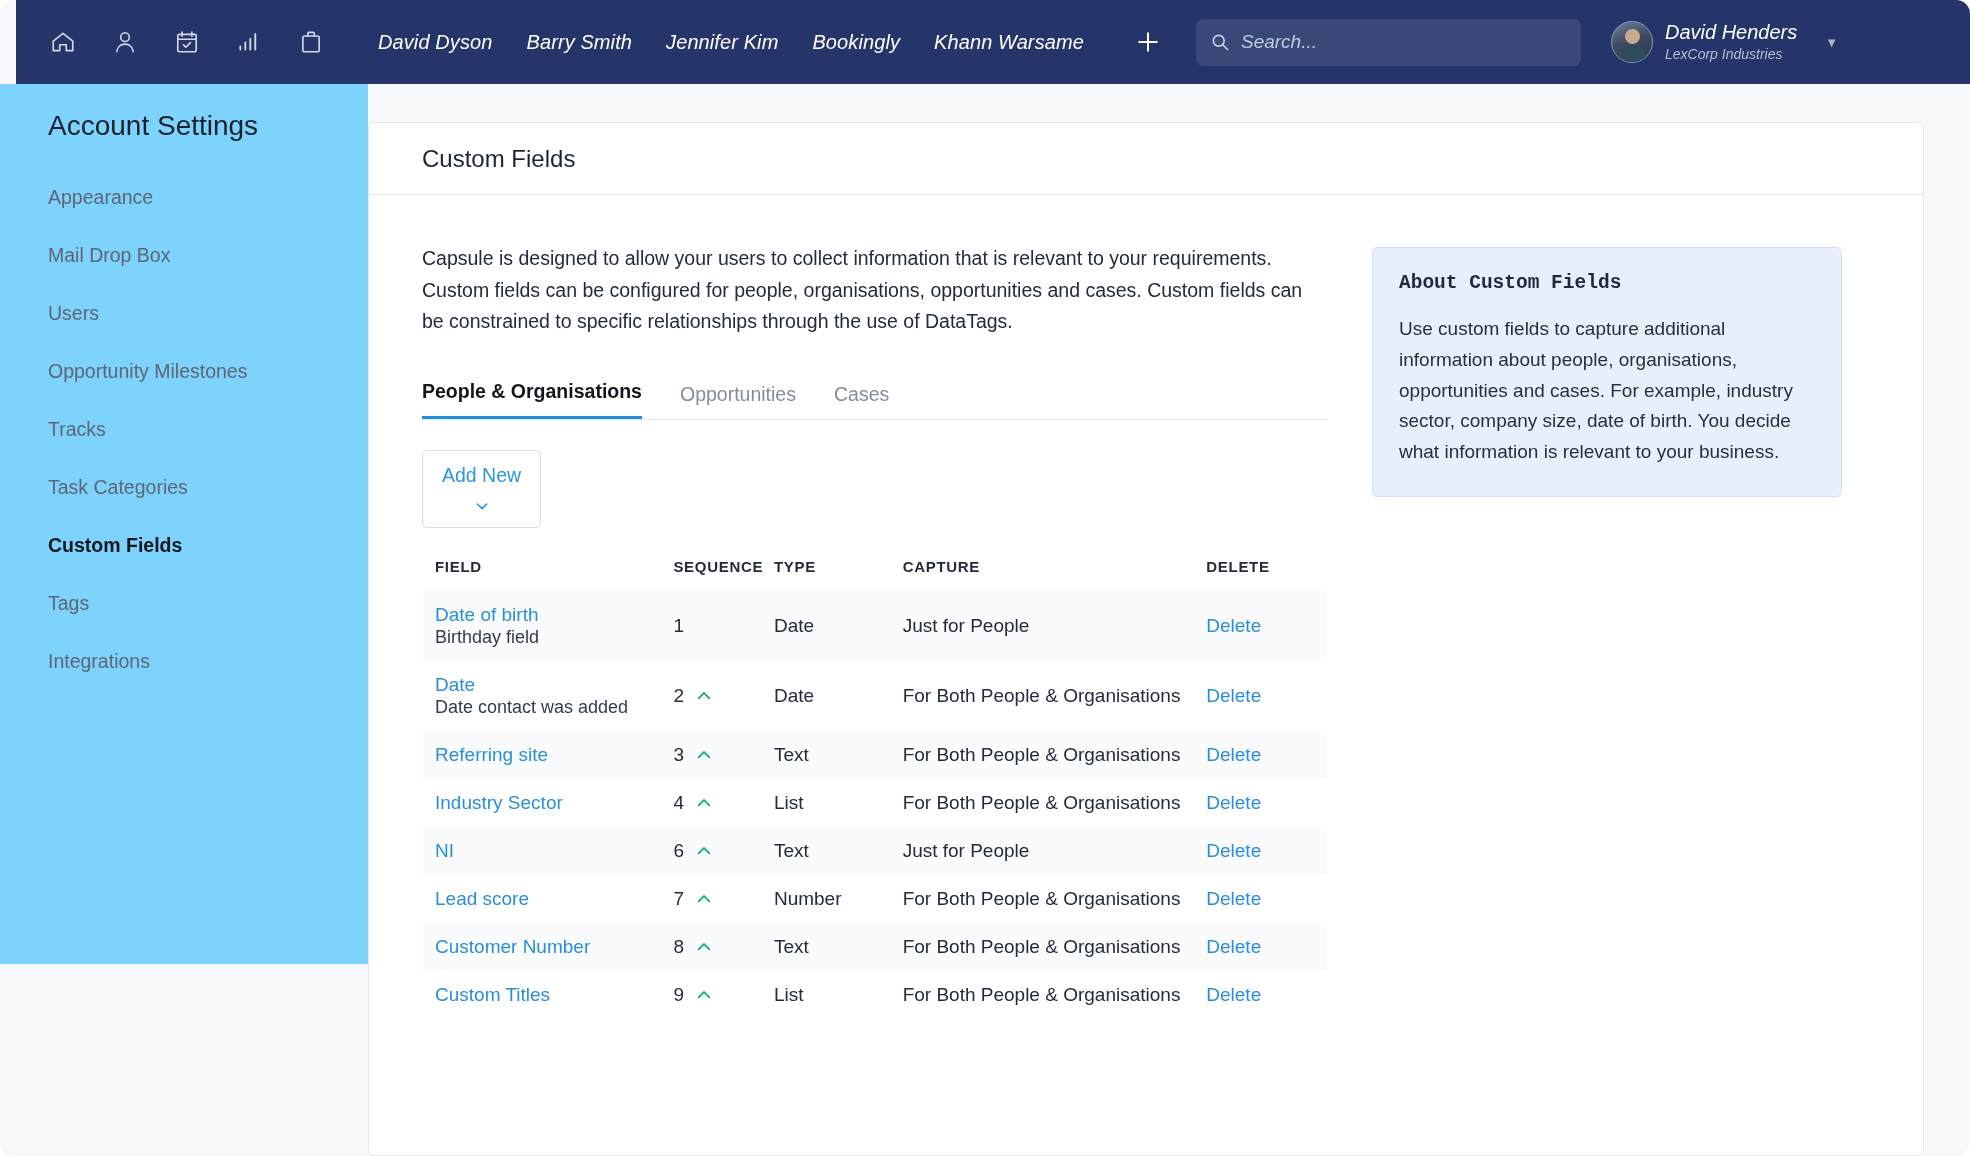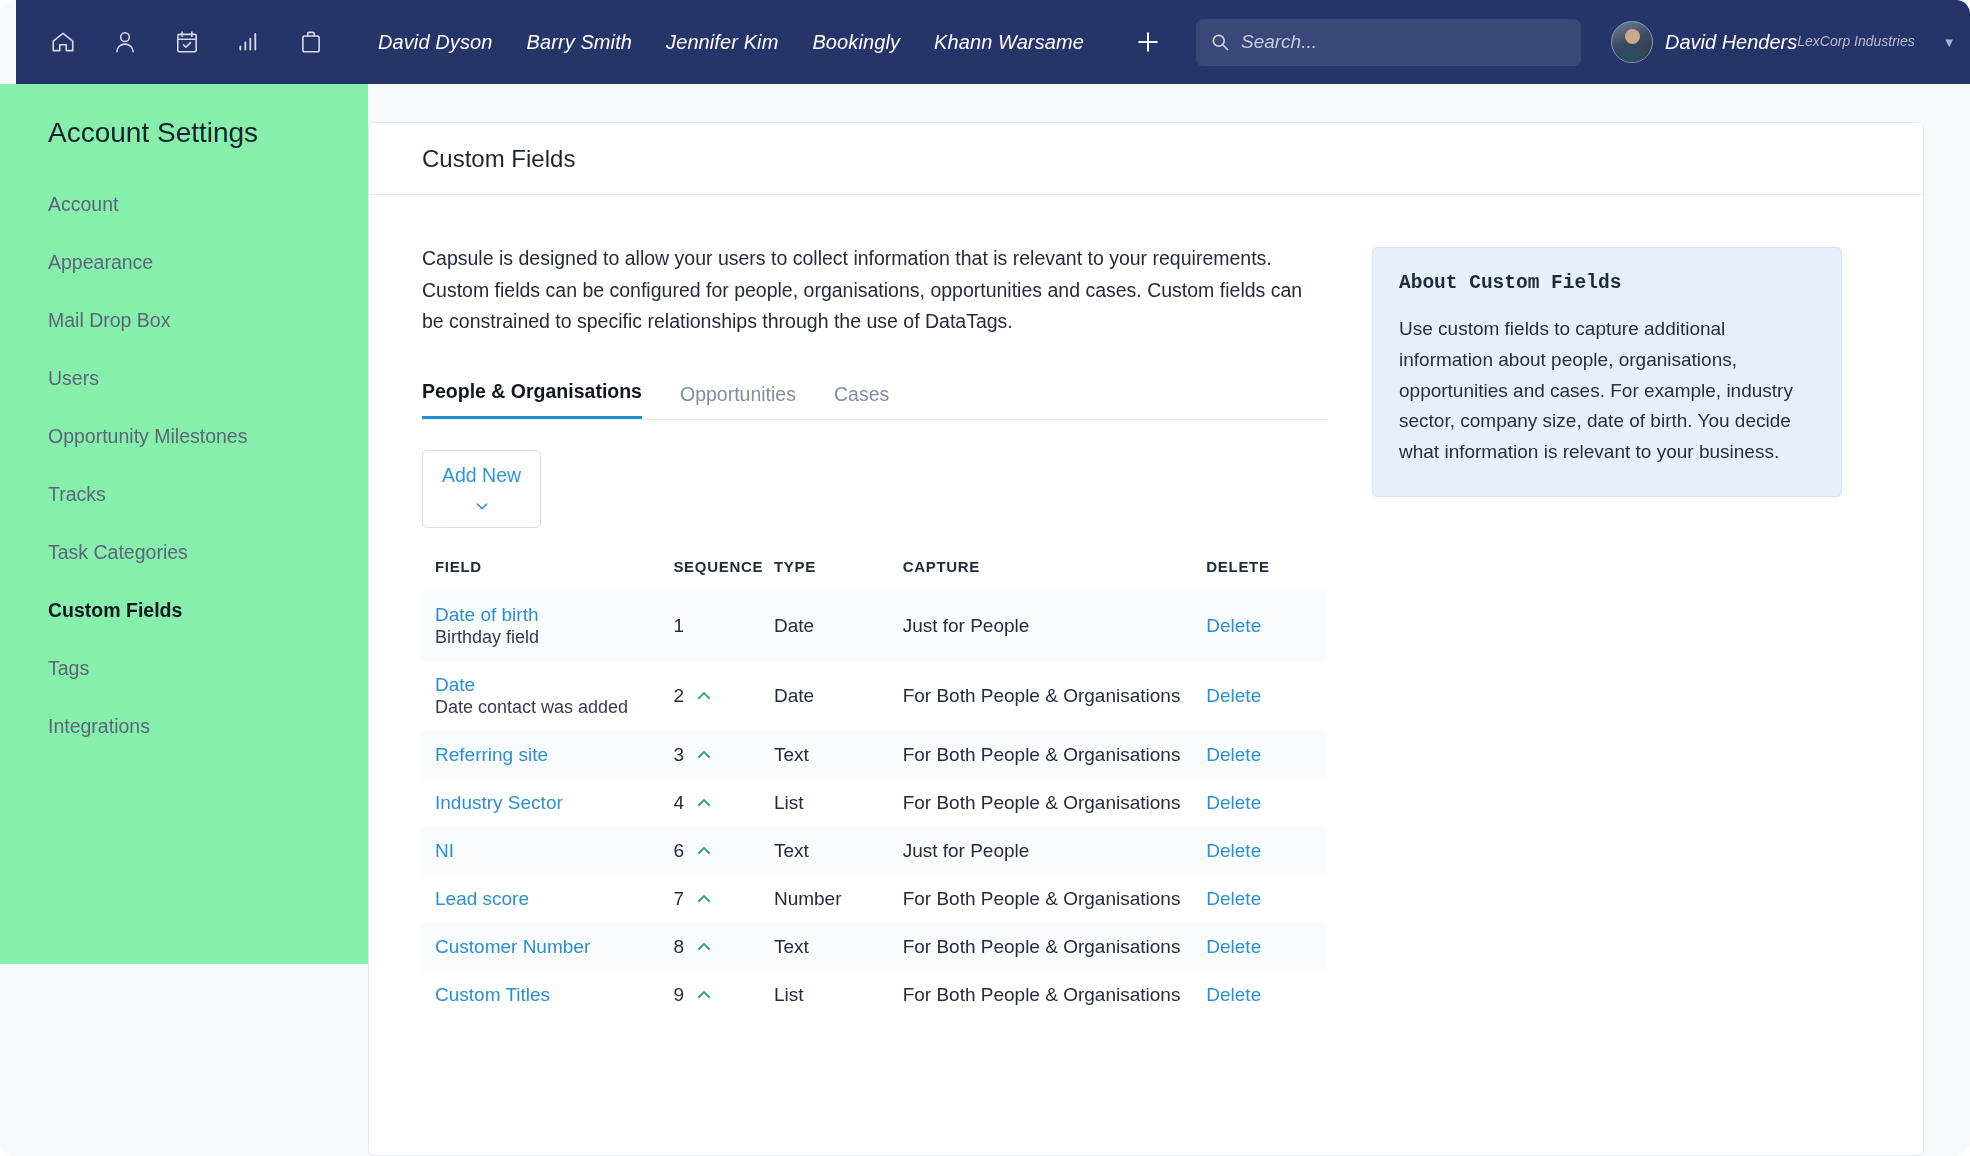--- a/index.html
+++ b/index.html
@@ -75,35 +75,35 @@
   .avatar::before {
     content: ""; position: absolute;
     width: 15px; height: 15px; border-radius: 50%;
     background: #caa98c; left: 13px; top: 7px;
   }
   .avatar::after {
     content: ""; position: absolute;
     width: 30px; height: 17px; border-radius: 15px 15px 0 0;
     background: #2f4a5c; left: 6px; bottom: 0;
   }
-  .user-names { display: flex; flex-direction: row; line-height: 1.15; }
+  .user-names { display: flex; flex-direction: column; line-height: 1.15; }
   .user-name { color: #ffffff; font-size: 20px; }
   .user-org { color: #b6bdd2; font-size: 14px; margin-top: 2px; }
   .caret-down {
     margin-left: 16px;
     color: #aab2ca;
     font-size: 13px;
   }
 
   
   .sidebar {
     position: absolute; top: 84px; left: 0;
     width: 368px; height: 880px;
-    background: #86efac;
-    padding: 33px 0 0 48px;
+    background: #7dd3fc;
+    padding: 26px 0 0 48px;
   }
   .side-title {
     font-size: 28px; color: #17202e;
     margin-bottom: 34px;
   }
   .side-item {
     font-size: 19.5px;
     color: #5d6678;
     padding: 10px 0;
     margin-bottom: 15px;
@@ -278,21 +278,20 @@
       <div class="user-names">
         <span class="user-name">David Henders</span>
         <span class="user-org">LexCorp Industries</span>
       </div>
       <span class="caret-down">▼</span>
     </div>
   </div>
 
   <div class="sidebar">
     <div class="side-title">Account Settings</div>
-    <div class="side-item">Account</div>
     <div class="side-item">Appearance</div>
     <div class="side-item">Mail Drop Box</div>
     <div class="side-item">Users</div>
     <div class="side-item">Opportunity Milestones</div>
     <div class="side-item">Tracks</div>
     <div class="side-item">Task Categories</div>
     <div class="side-item active">Custom Fields</div>
     <div class="side-item">Tags</div>
     <div class="side-item">Integrations</div>
   </div>

